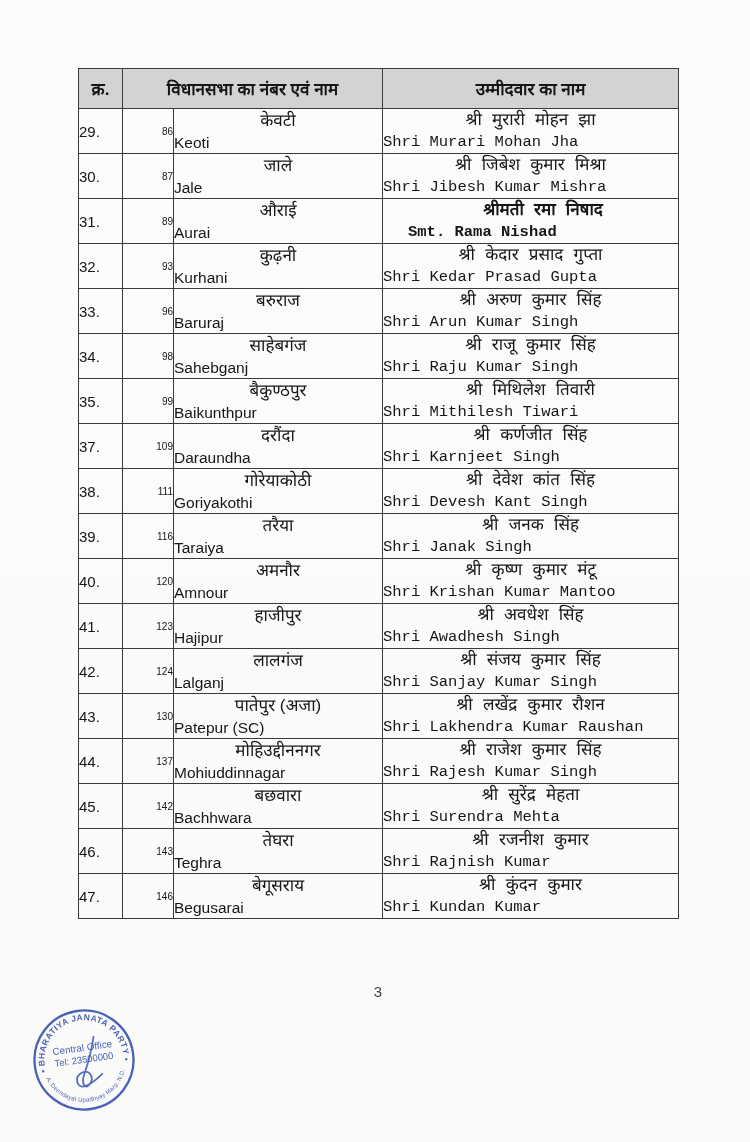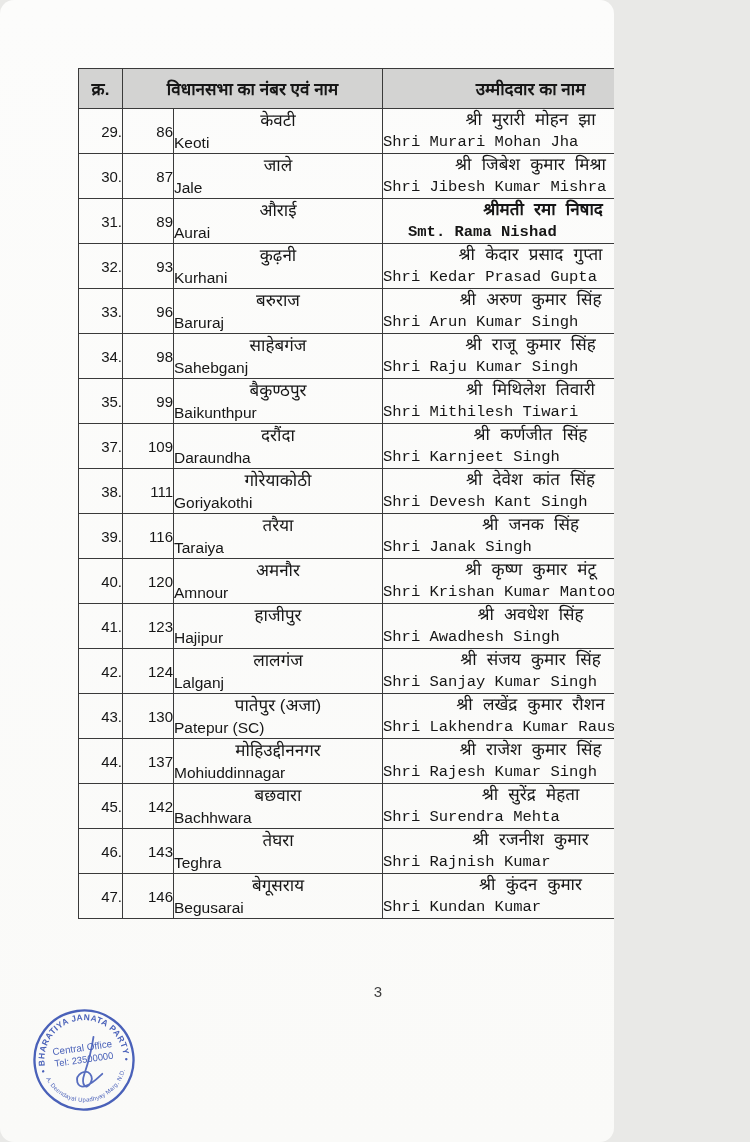--- a/index.html
+++ b/index.html
@@ -3,24 +3,23 @@
 <meta charset="utf-8">
 <style>
   html,body{margin:0;padding:0;}
   body{
     width:750px;height:1142px;
     background:#e9e9e7;
     font-family:"Liberation Sans","DejaVu Sans",sans-serif;
   }
   .page{
     position:relative;
-    width:614px;height:1142px;
+    width:750px;height:1142px;
     background:linear-gradient(180deg,#fcfcfb 0%,#fafaf8 100%);
     overflow:hidden;
-    border-radius:14px;
   }
   table.candidates{
     position:absolute;
     left:78px;top:68px;
     width:600px;
     border-collapse:collapse;
     table-layout:fixed;
     color:#161616;
   }
   table.candidates th,
@@ -36,28 +35,28 @@
     font-size:17px;
     text-align:center;
     vertical-align:middle;
   }
   col.c-sl{width:44px;}
   col.c-no{width:51px;}
   col.c-name{width:209px;}
   col.c-cand{width:296px;}
   table.candidates tbody tr{height:45px;}
   td.sl{
-    text-align:right;
+    text-align:left;
     vertical-align:middle;
     font-size:15px;
   }
   td.no{
     text-align:right;
     vertical-align:middle;
-    font-size:15px;
+    font-size:10px;
     padding-right:7px;
   }
   td.name,td.cand{
     vertical-align:middle;
     padding-left:7px;
   }
   td.cand{padding-left:9px;font-family:Liberation Mono, monospace;}
   .hi{
     display:block;
     font-size:17px;

